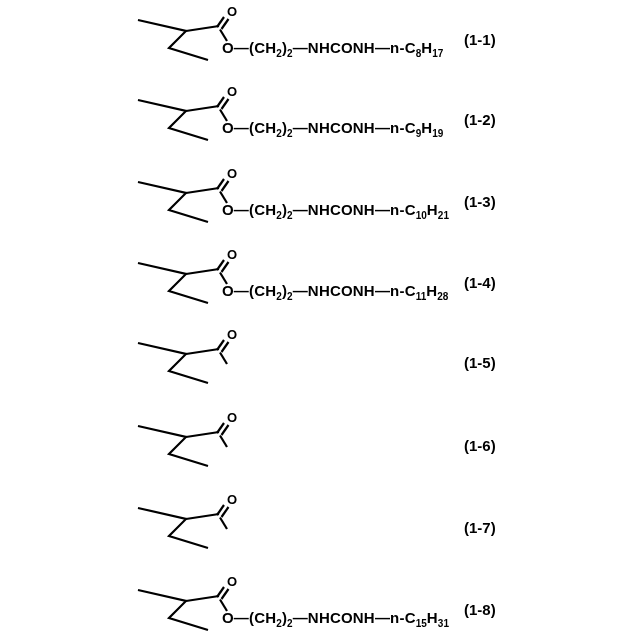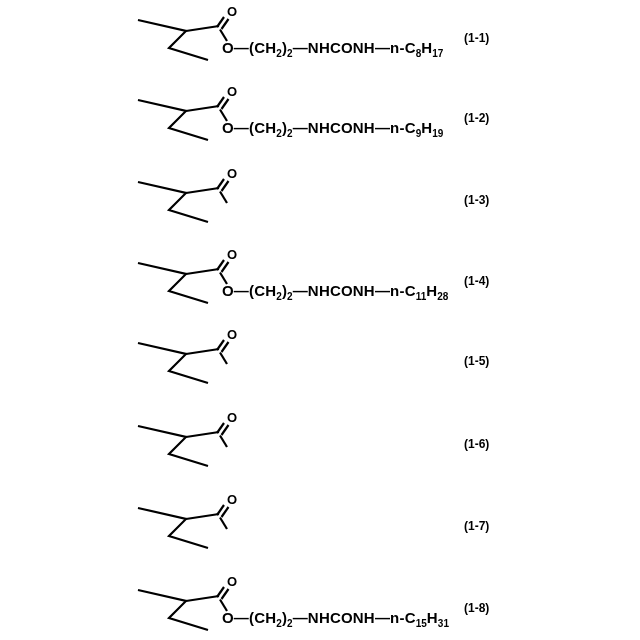--- a/index.html
+++ b/index.html
@@ -54,21 +54,21 @@
   }
   .formula sub {
     font-size: 10px;
     line-height: 0;
     letter-spacing: 0;
   }
   .row-label {
     position: absolute;
     left: 464px;
     top: 29px;
-    font-size: 12px;
+    font-size: 15px;
     font-weight: 700;
     color: #000000;
     white-space: nowrap;
   }
 </style>
 </head>
 <body>
 
 <div id="figure">
 
@@ -100,20 +100,21 @@
 
     <div class="row" style="top: 164px;">
       <svg class="skeleton" viewBox="0 0 112 58">
         <path d="M3 16 L51 27 L34 44 L73 56"></path>
         <path d="M51 27 L84 22"></path>
         <path d="M82 23 L89 13"></path>
         <path d="M86.5 25 L93.5 15"></path>
         <path d="M85 25.5 L92 37"></path>
         <text x="97" y="12" text-anchor="middle">O</text>
       </svg>
+      <div class="formula"><span>O—(CH</span><sub>2</sub><span>)</span><sub>2</sub><span>—NHCONH—n-C</span><sub>10</sub><span>H</span><sub>21</sub></div>
       <div class="row-label">(1-3)</div>
     </div>
 
     <div class="row" style="top: 245px;">
       <svg class="skeleton" viewBox="0 0 112 58">
         <path d="M3 16 L51 27 L34 44 L73 56"></path>
         <path d="M51 27 L84 22"></path>
         <path d="M82 23 L89 13"></path>
         <path d="M86.5 25 L93.5 15"></path>
         <path d="M85 25.5 L92 37"></path>

